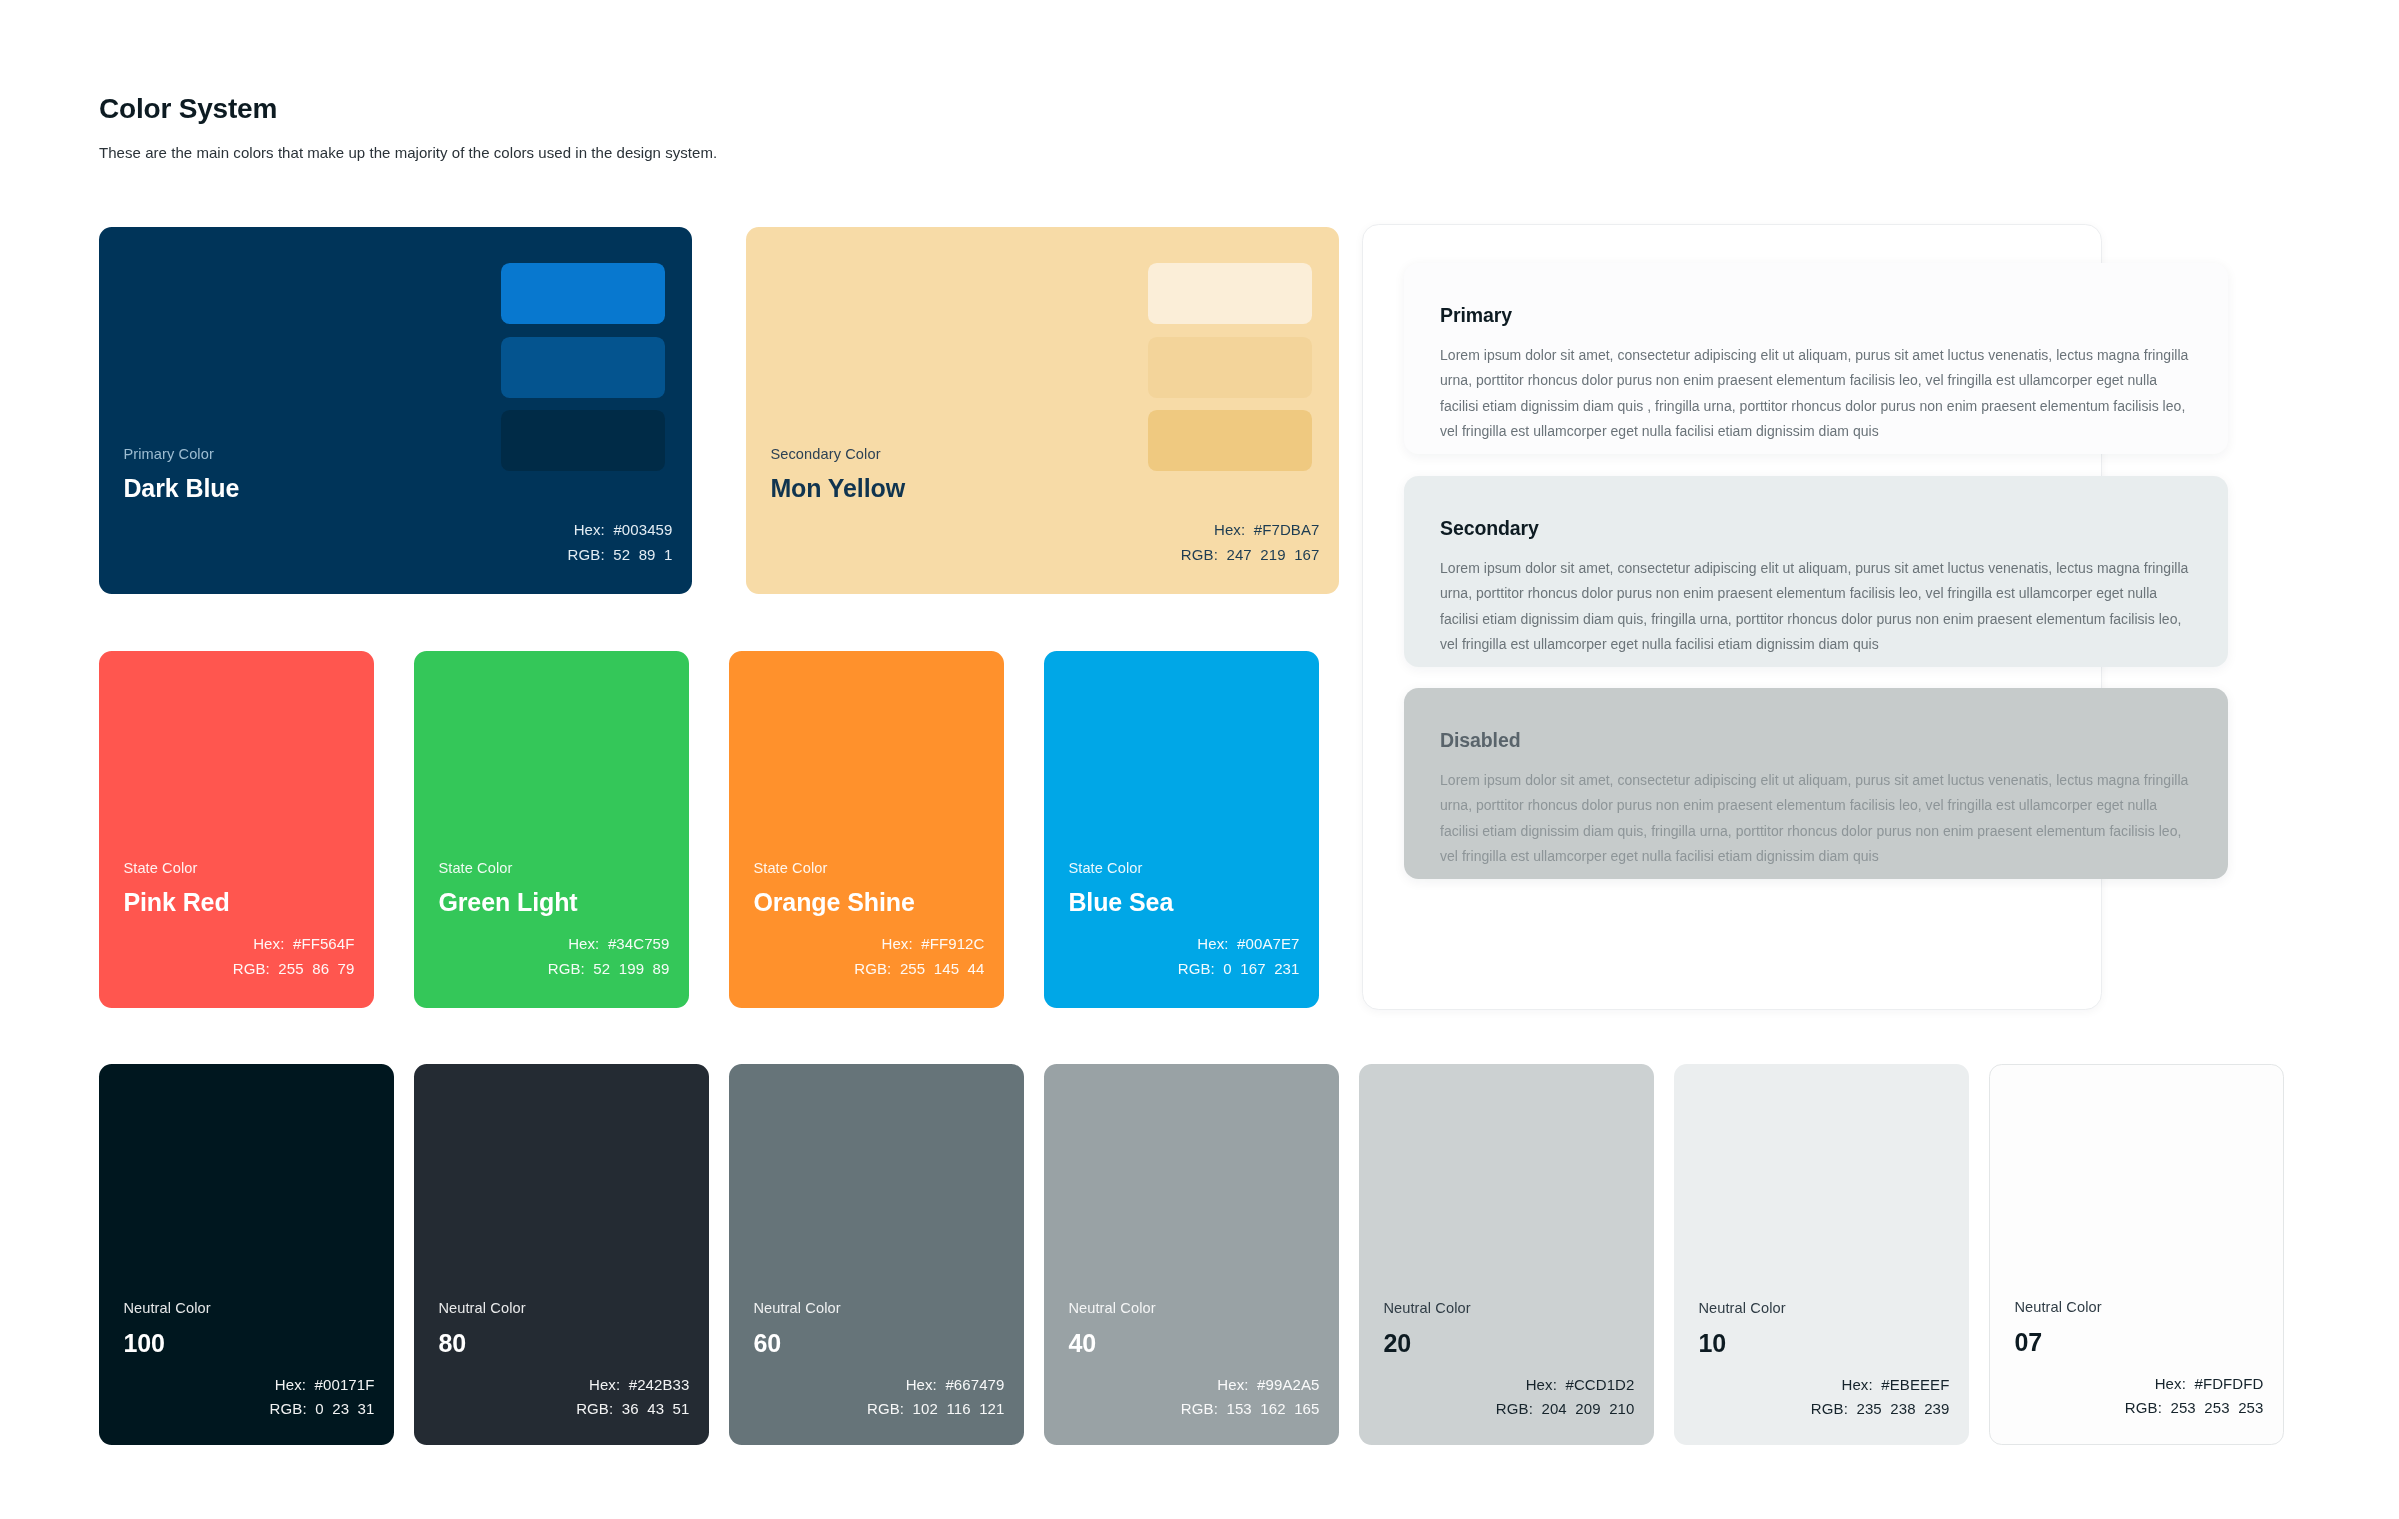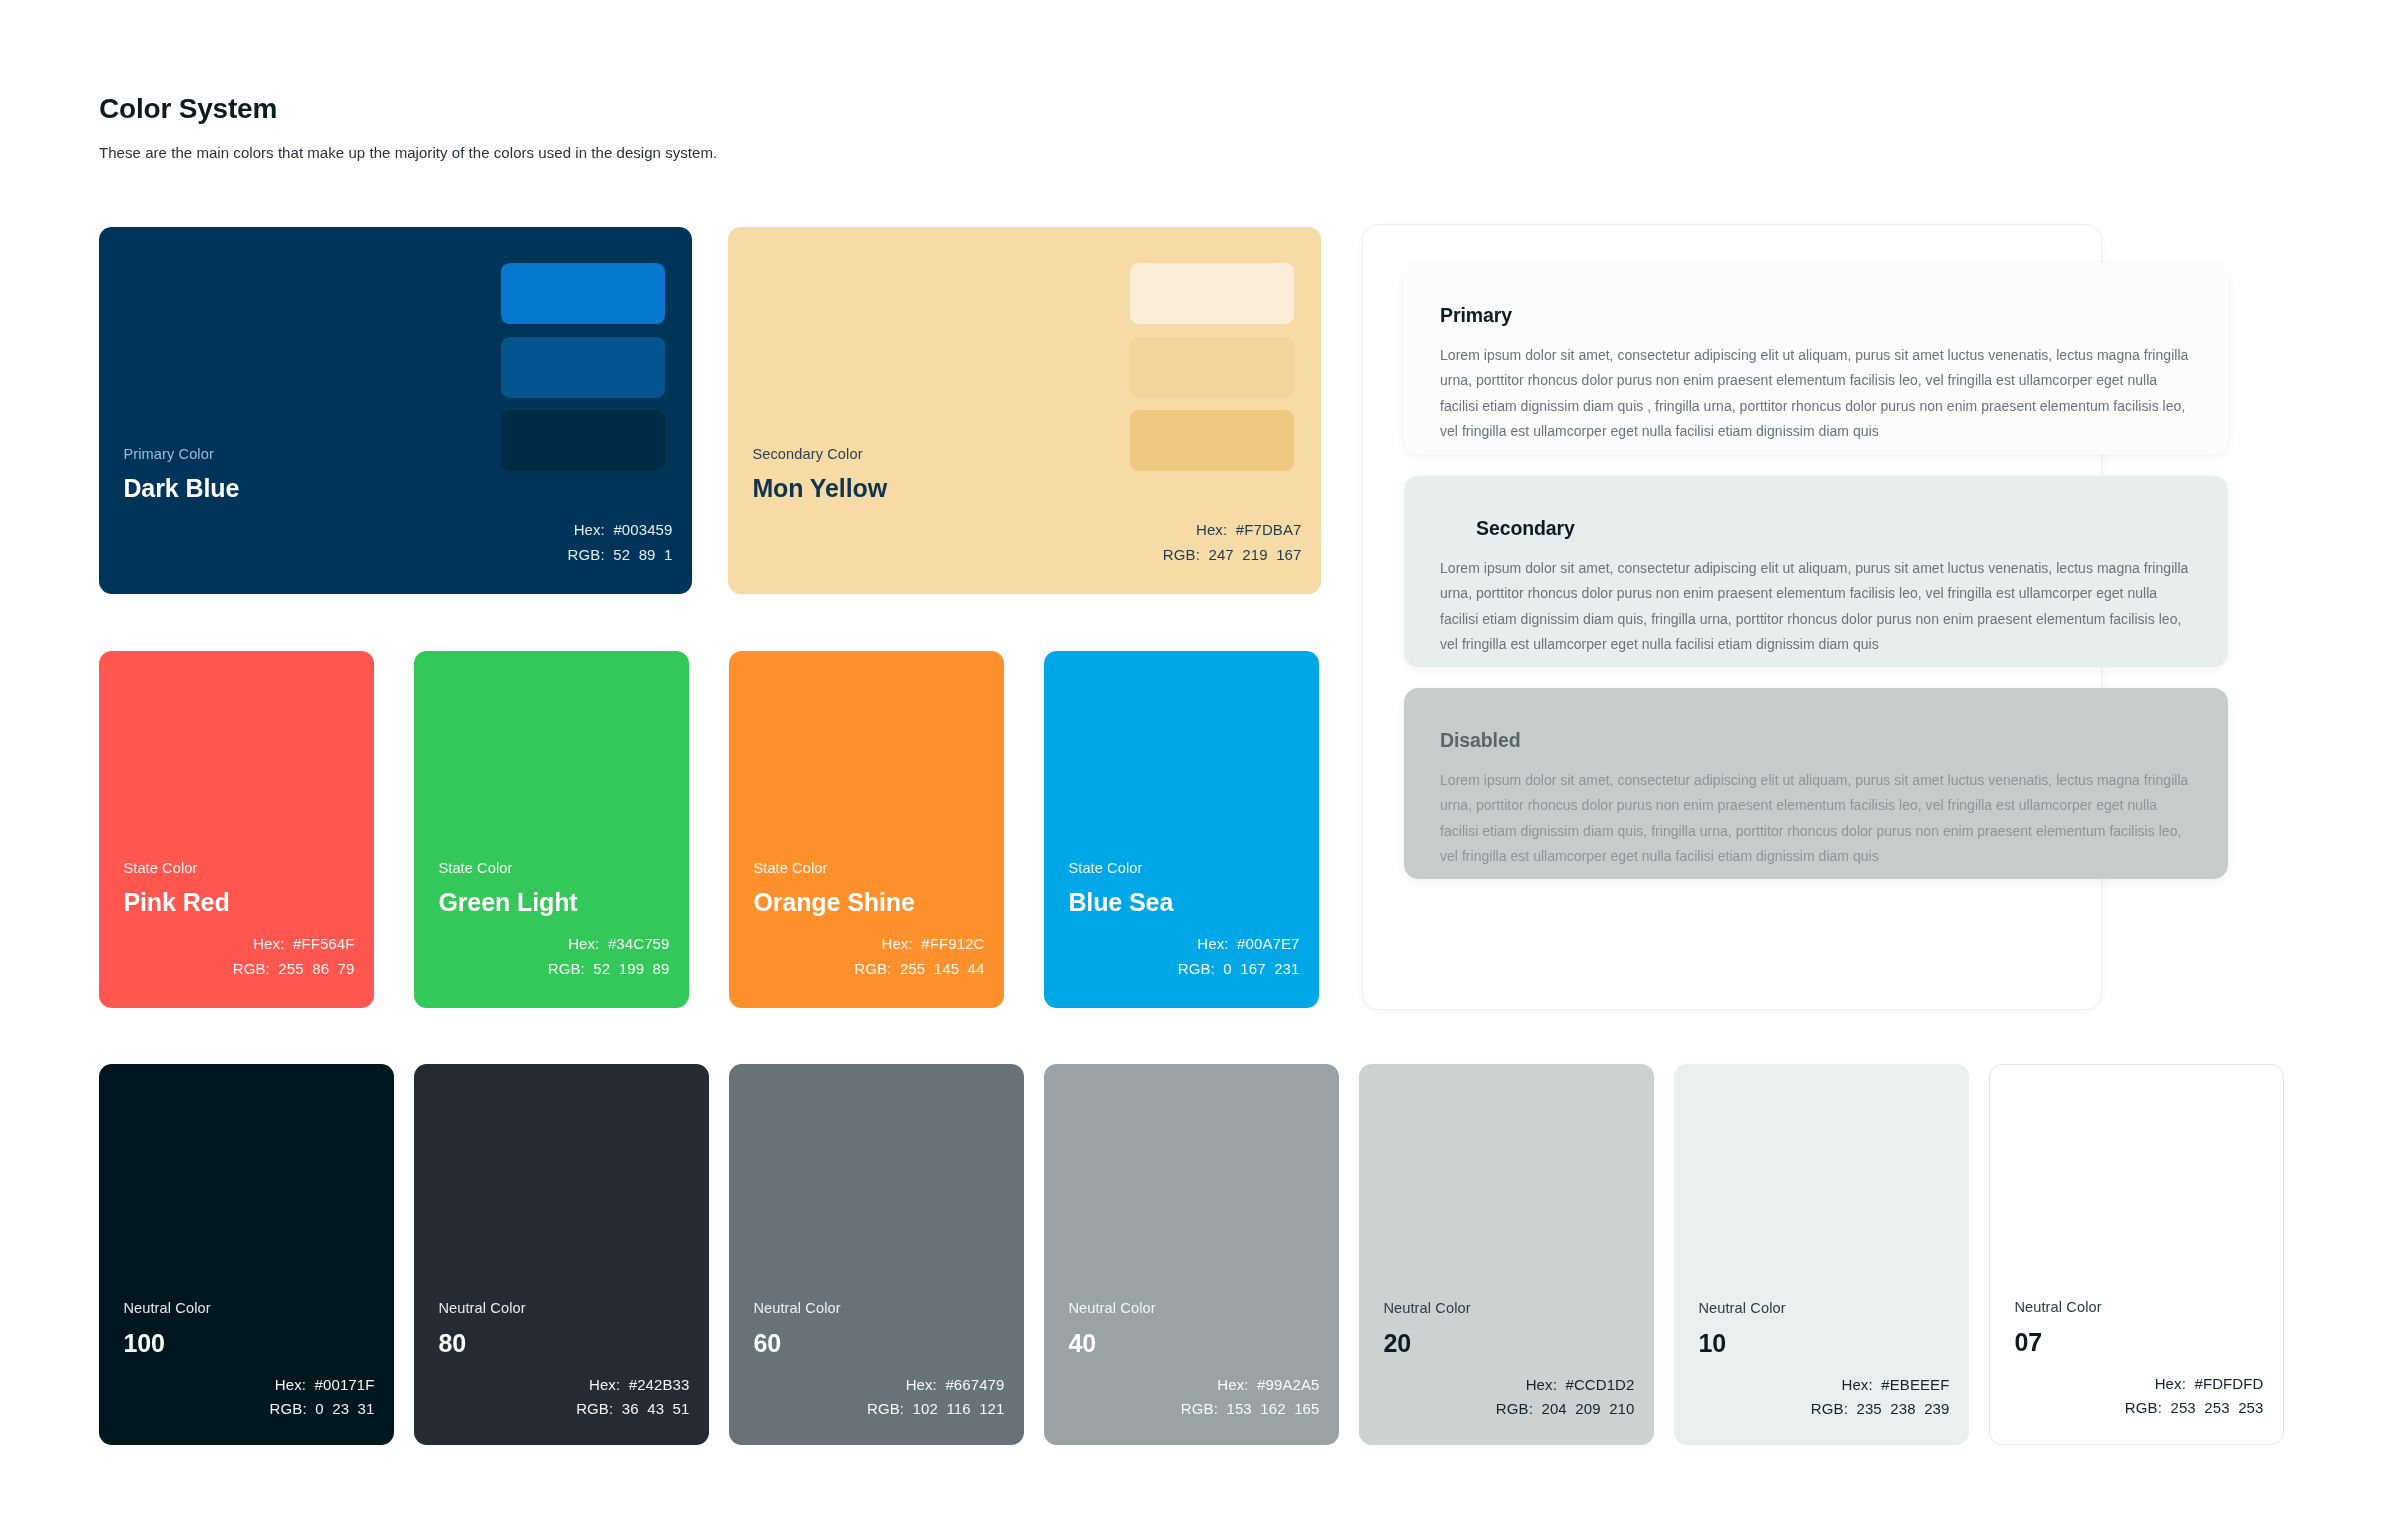--- a/index.html
+++ b/index.html
@@ -96,21 +96,21 @@
   #card-primary {
     left: 99px; top: 227px;
     width: 593px; height: 367px;
     background: #003459;
   }
   #card-primary .card-eyebrow { color: #9dbdd2; }
   #card-primary .card-name    { color: #ffffff; }
   #card-primary .card-meta    { color: #e2ecf3; }
 
   #card-secondary {
-    left: 728px; top: 227px;
+    left: 746px; top: 227px;
     width: 593px; height: 367px;
     background: #f7dba7;
   }
   #card-secondary .card-eyebrow { color: #2c4154; }
   #card-secondary .card-name    { color: #103category; }
   #card-secondary .card-name    { color: #10344f; }
   #card-secondary .card-meta    { color: #1d3c52; }
 
   
   .state-card { top: 651px; width: 275px; height: 357px; }
@@ -182,21 +182,21 @@
     box-shadow: 0 2.9px 11.7px rgba(18,34,50,0.055);
   }
   #usage-panel-0 .usage-title { color: #0d1b22; }
   #usage-panel-0 .usage-text  { color: #6a7379; }
 
   #usage-panel-1 {
     top: 251px; height: 191px;
     background: #e8edee;
     box-shadow: 0 2.9px 11.7px rgba(18,34,50,0.05);
   }
-  #usage-panel-1 .usage-title { color: #0d1b22; margin-left: 36px; }
+  #usage-panel-1 .usage-title { color: #0d1b22; }
   #usage-panel-1 .usage-text  { color: #6b7479; }
 
   #usage-panel-2 {
     top: 463px; height: 191px;
     background: #c6cbcb;
     box-shadow: 0 2.9px 11.7px rgba(18,34,50,0.06);
   }
   #usage-panel-2 .usage-title { color: #59646b; }
   #usage-panel-2 .usage-text  { color: #8d9598; }
 </style>

